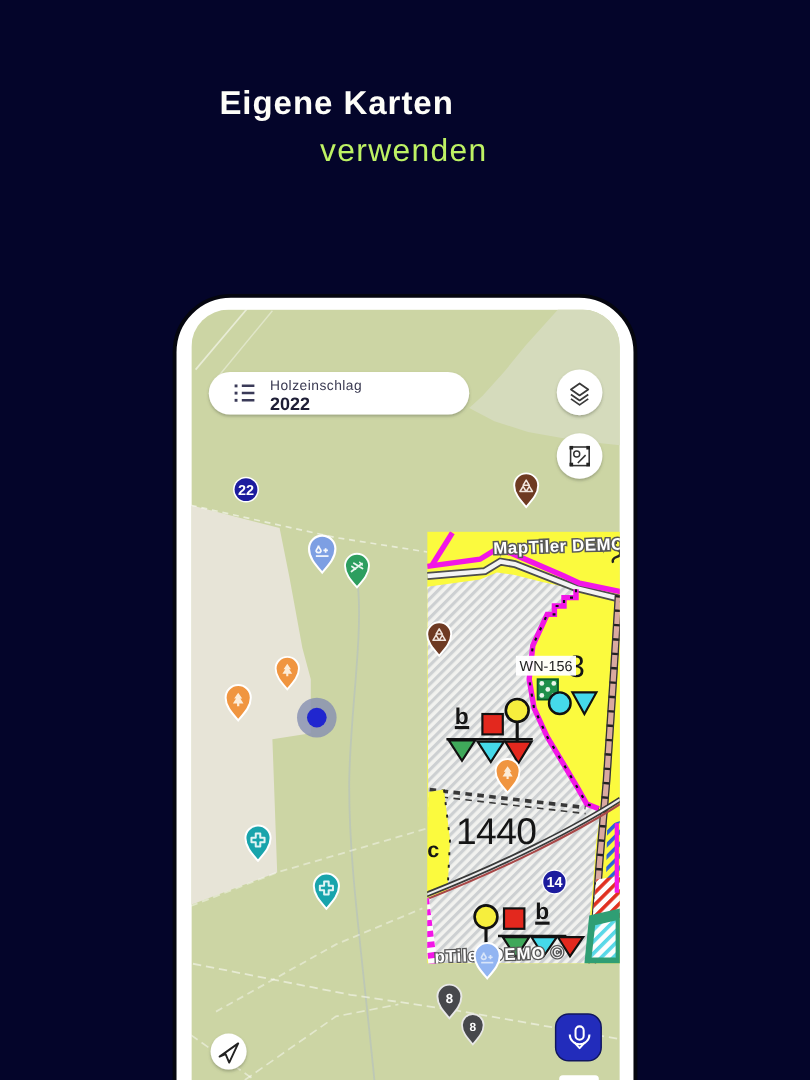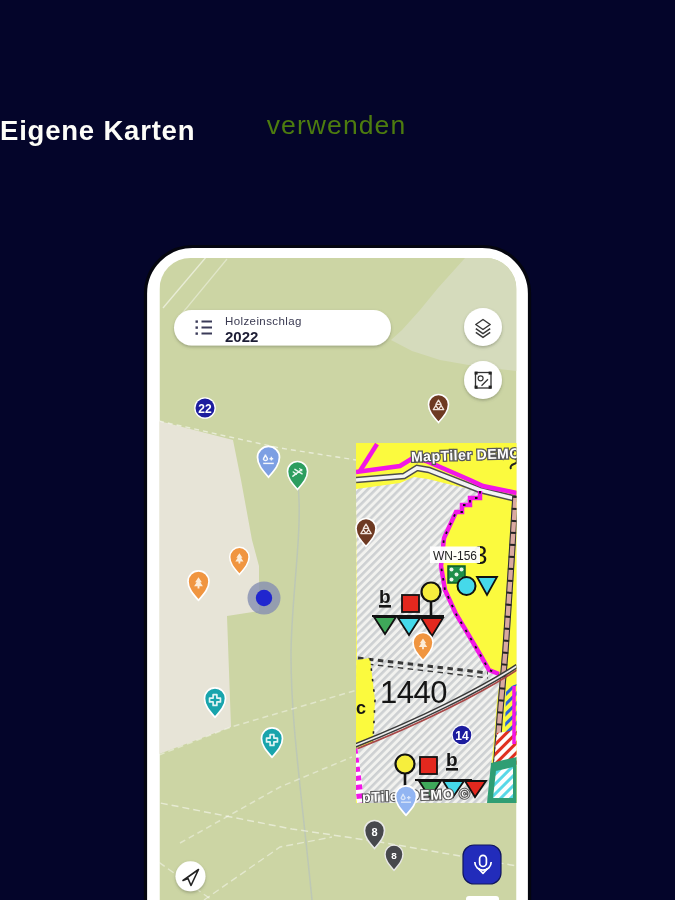--- a/index.html
+++ b/index.html
@@ -1,21 +1,21 @@
 <!DOCTYPE html>
 <html><head>
 <meta charset="utf-8">
 <style>
   html,body{margin:0;padding:0;}
   body{width:675px;height:900px;background:#04052a;overflow:hidden;position:relative;
        font-family:"Liberation Sans", sans-serif;}
-  .title1{position:absolute;left:0;top:70px;width:561px;text-align:left;
-          color:#fdfdf8;font-size:27.5px;font-weight:bold;letter-spacing:0.8px;margin-top:45px;}
+  .title1{position:absolute;left:0;top:70px;width:561px;text-align:center;
+          color:#fdfdf8;font-size:27.5px;font-weight:bold;letter-spacing:0.8px;}
   .title2{position:absolute;left:0;top:110px;width:673px;text-align:center;
-          color:#4d7c0f;font-size:26.5px;font-weight:normal;letter-spacing:1.1px;}
+          color:#bef264;font-size:26.5px;font-weight:normal;letter-spacing:1.1px;}
 </style>
 </head>
 <body>
 
 <div class="title1">Eigene Karten</div>
 
 <div class="title2">verwenden</div>
 <svg width="675" height="900" viewBox="0 0 675 900" style="position:absolute;left:0;top:0;" xmlns="http://www.w3.org/2000/svg" font-family="Liberation Sans, sans-serif">
 <defs>
   <clipPath id="mapClip">

